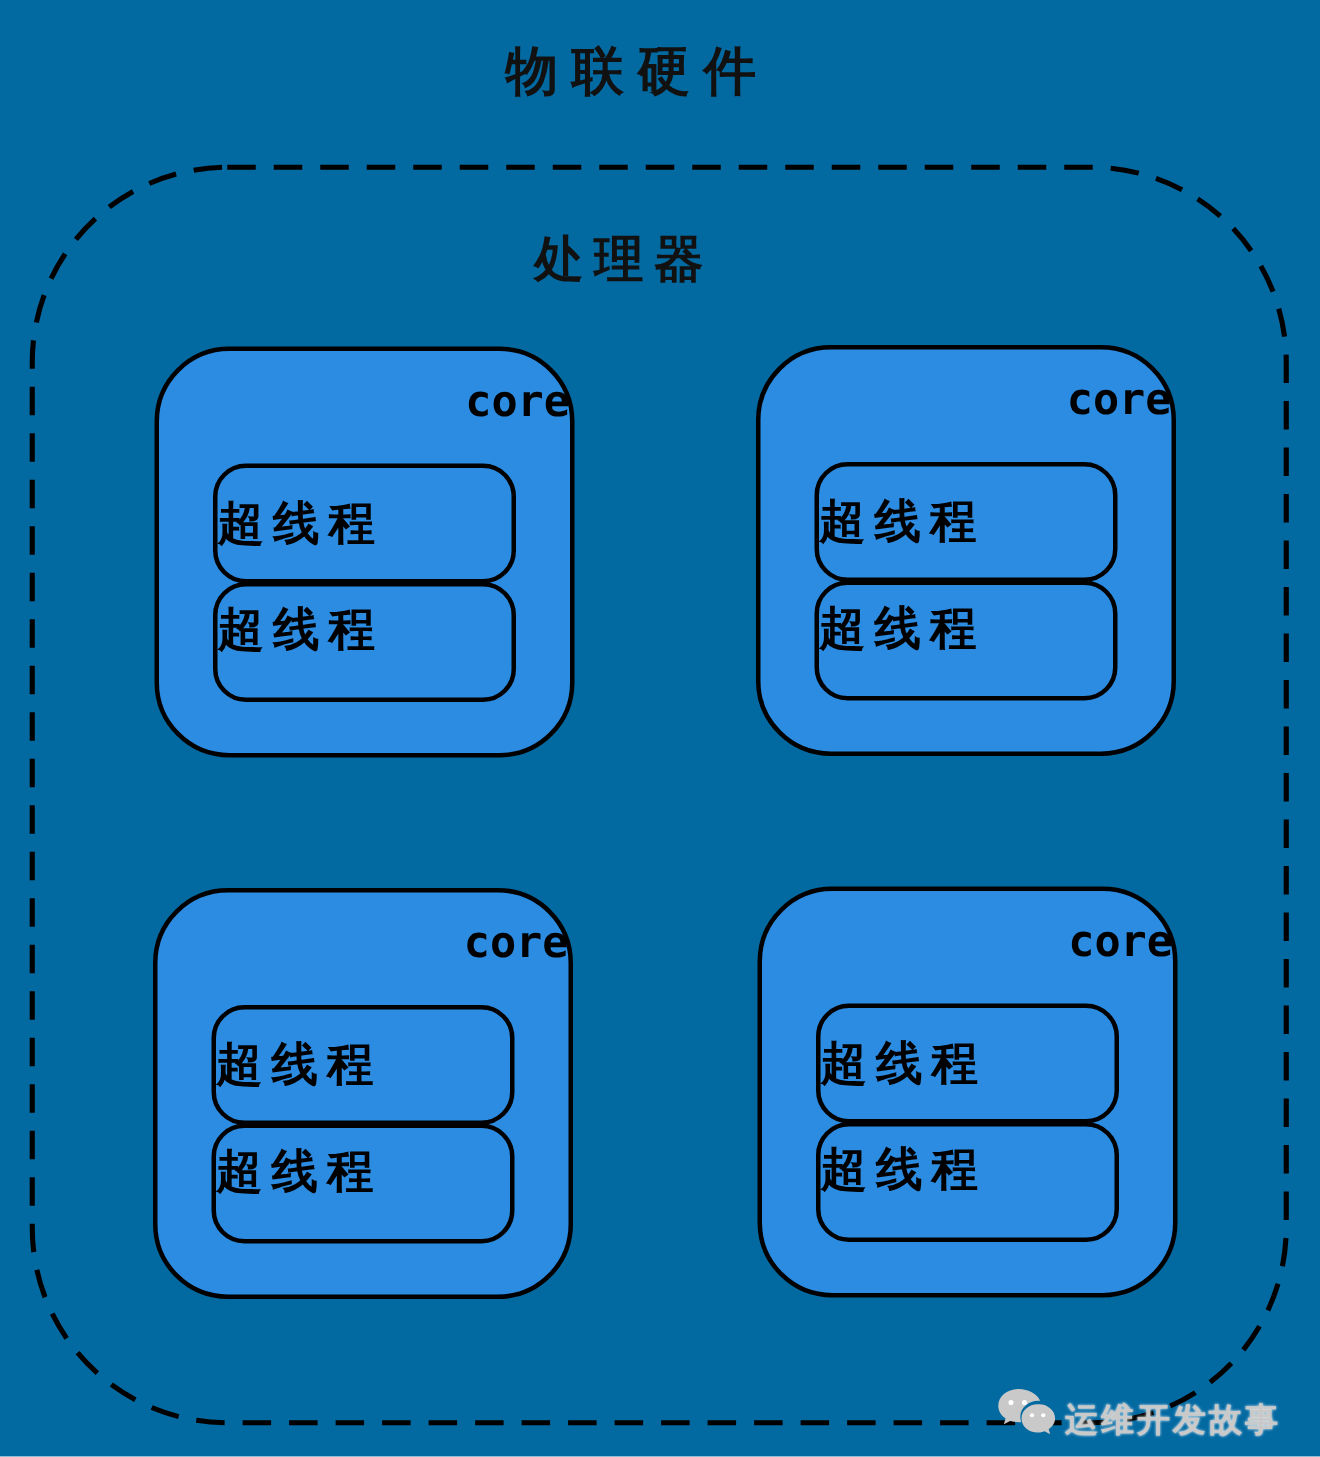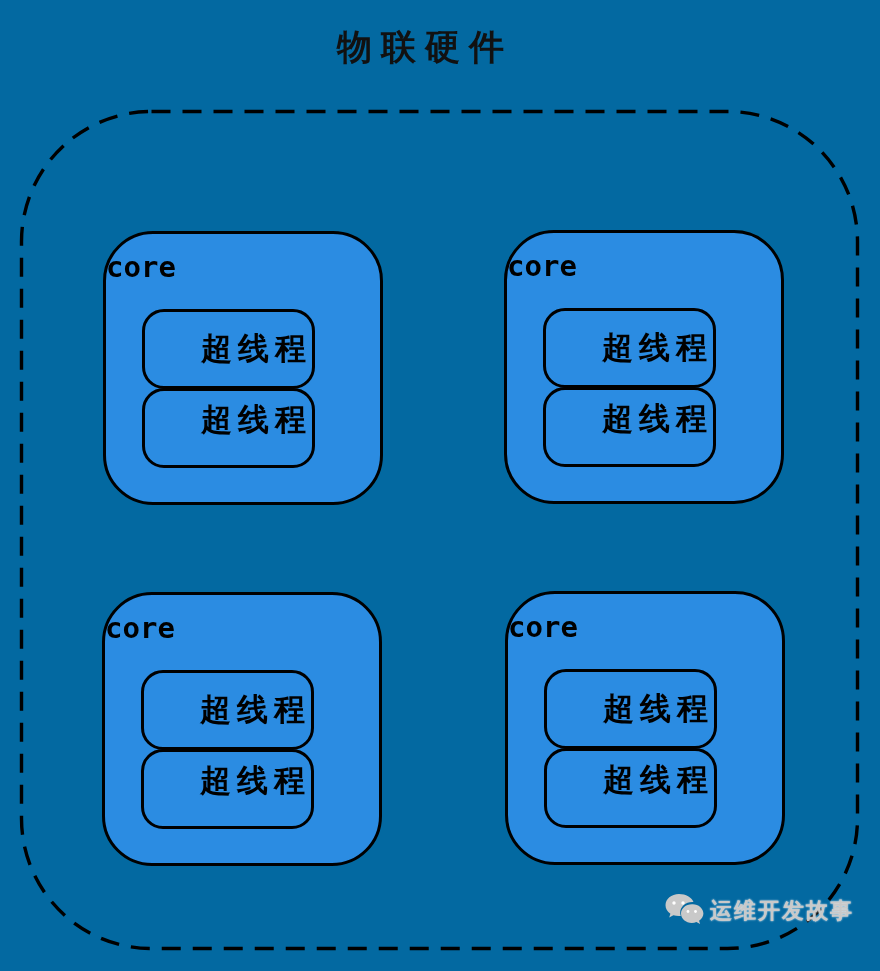--- a/index.html
+++ b/index.html
@@ -55,54 +55,54 @@
   }
   .core-tl { left: 103px; top: 231px; }
   .core-tr { left: 504px; top: 230px; }
   .core-bl { left: 102px; top: 592px; }
   .core-br { left: 505px; top: 591px; }
   .core-label {
     position: absolute;
     top: 16px;
     left: 0;
     width: 100%;
-    text-align: left;
+    text-align: right;
     font-family: "DejaVu Sans Mono", monospace;
     font-size: 29px;
     font-weight: 600;
     color: #000000;
   }
   .threads {
     position: absolute;
     top: 75px;
     left: 50%;
     transform: translateX(-50%);
     width: 202px;
   }
   .thread {
-    width: 173px;
+    width: 202px;
     height: 80px;
     border: 3px solid #000000;
     border-radius: 22px;
     box-sizing: border-box;
     display: flex;
-    justify-content: flex-end;
+    justify-content: flex-start;
     font-size: 31px;
     font-weight: 700;
     letter-spacing: 6px;
     color: #000000;
   }
   .thread-1 { align-items: center; }
   .thread-2 { margin-top: -1px; align-items: flex-start; padding-top: 8px; }
   .watermark {
     position: absolute;
     left: 664px;
-    top: 892px;
+    top: 924px;
     display: flex;
-    align-items: center;
+    align-items: flex-end;
     gap: 6px;
     z-index: 3;
   }
   .watermark-text {
     font-size: 22px;
     font-weight: 700;
     letter-spacing: 2px;
     color: #c9c9c9;
     text-shadow: 0 0 2px #ffffff;
     white-space: nowrap;
@@ -112,20 +112,21 @@
 <body>
 
 <div class="canvas">
 
   <div class="diagram-title">物联硬件</div>
 
   <svg class="dashed-border-svg" width="880" height="971">
     <rect x="21.5" y="111.5" width="836" height="837" rx="130" ry="130" fill="none" stroke="#000000" stroke-width="3.4" stroke-dasharray="19 12"></rect>
   </svg>
 
+  <div class="processor-label">处理器</div>
 
   <div class="core-box core-tl" style="background:#2b8ce2;">
     <div class="core-label">core</div>
     <div class="threads">
       <div class="thread thread-1" style="background:#2b8ce2;">
         <span>超线程</span>
       </div>
       <div class="thread thread-2" style="background:#2b8ce2;">
         <span>超线程</span>
       </div>

